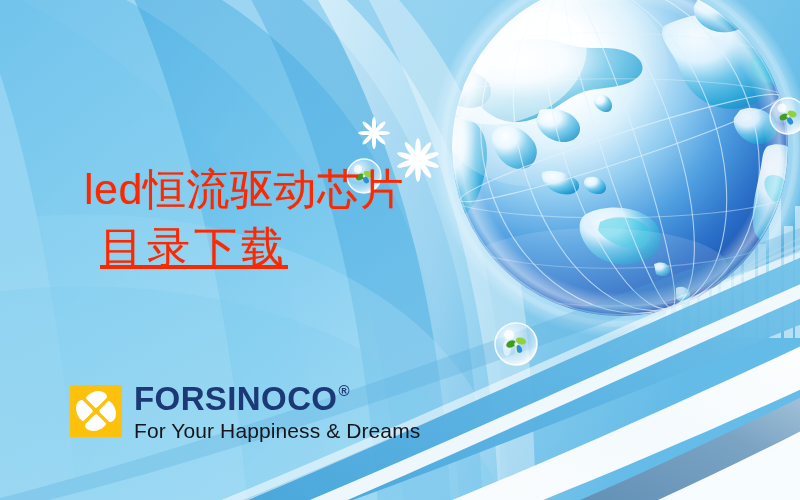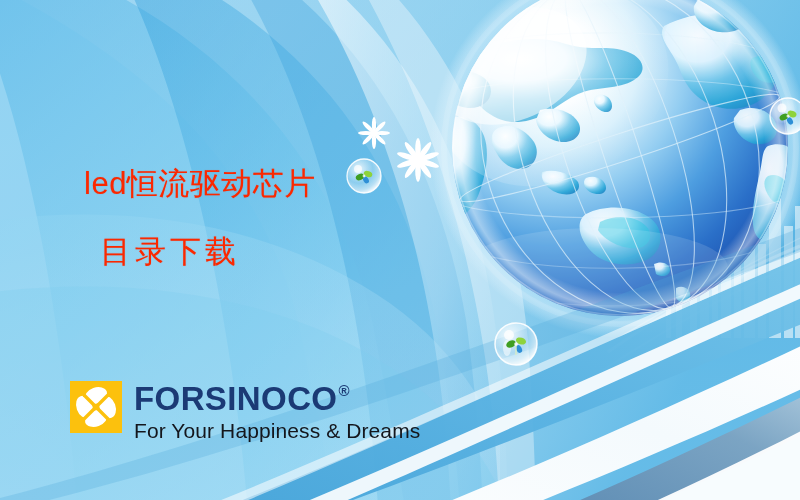--- a/index.html
+++ b/index.html
@@ -34,40 +34,41 @@
   
   #headline {
     position: absolute;
     left: 84px;
     top: 168px;
     z-index: 40;
     line-height: 1.0;
   }
   .headline-line {
     color: #fb2800;
-    font-size: 31px;
+    font-size: 43px;
     font-weight: 400;
     letter-spacing: 0.5px;
     white-space: nowrap;
     text-shadow: 0 0 1px rgba(251,40,0,0.35);
   }
   .headline-line.line-2 {
-    margin-top: 37px;
+    margin-top: 15px;
     margin-left: 16px;
     letter-spacing: 4px;
+    text-decoration: underline;
   }
 
   
   #logo-lockup {
     position: absolute;
     left: 70px;
     top: 381px;
     z-index: 40;
     display: flex;
-    align-items: flex-start;
+    align-items: center;
   }
   #logo-mark {
     width: 52px;
     height: 52px;
     background: #fcc10d;
     flex: 0 0 auto;
     position: relative;
   }
   #logo-wordmark-group {
     margin-left: 12px;

